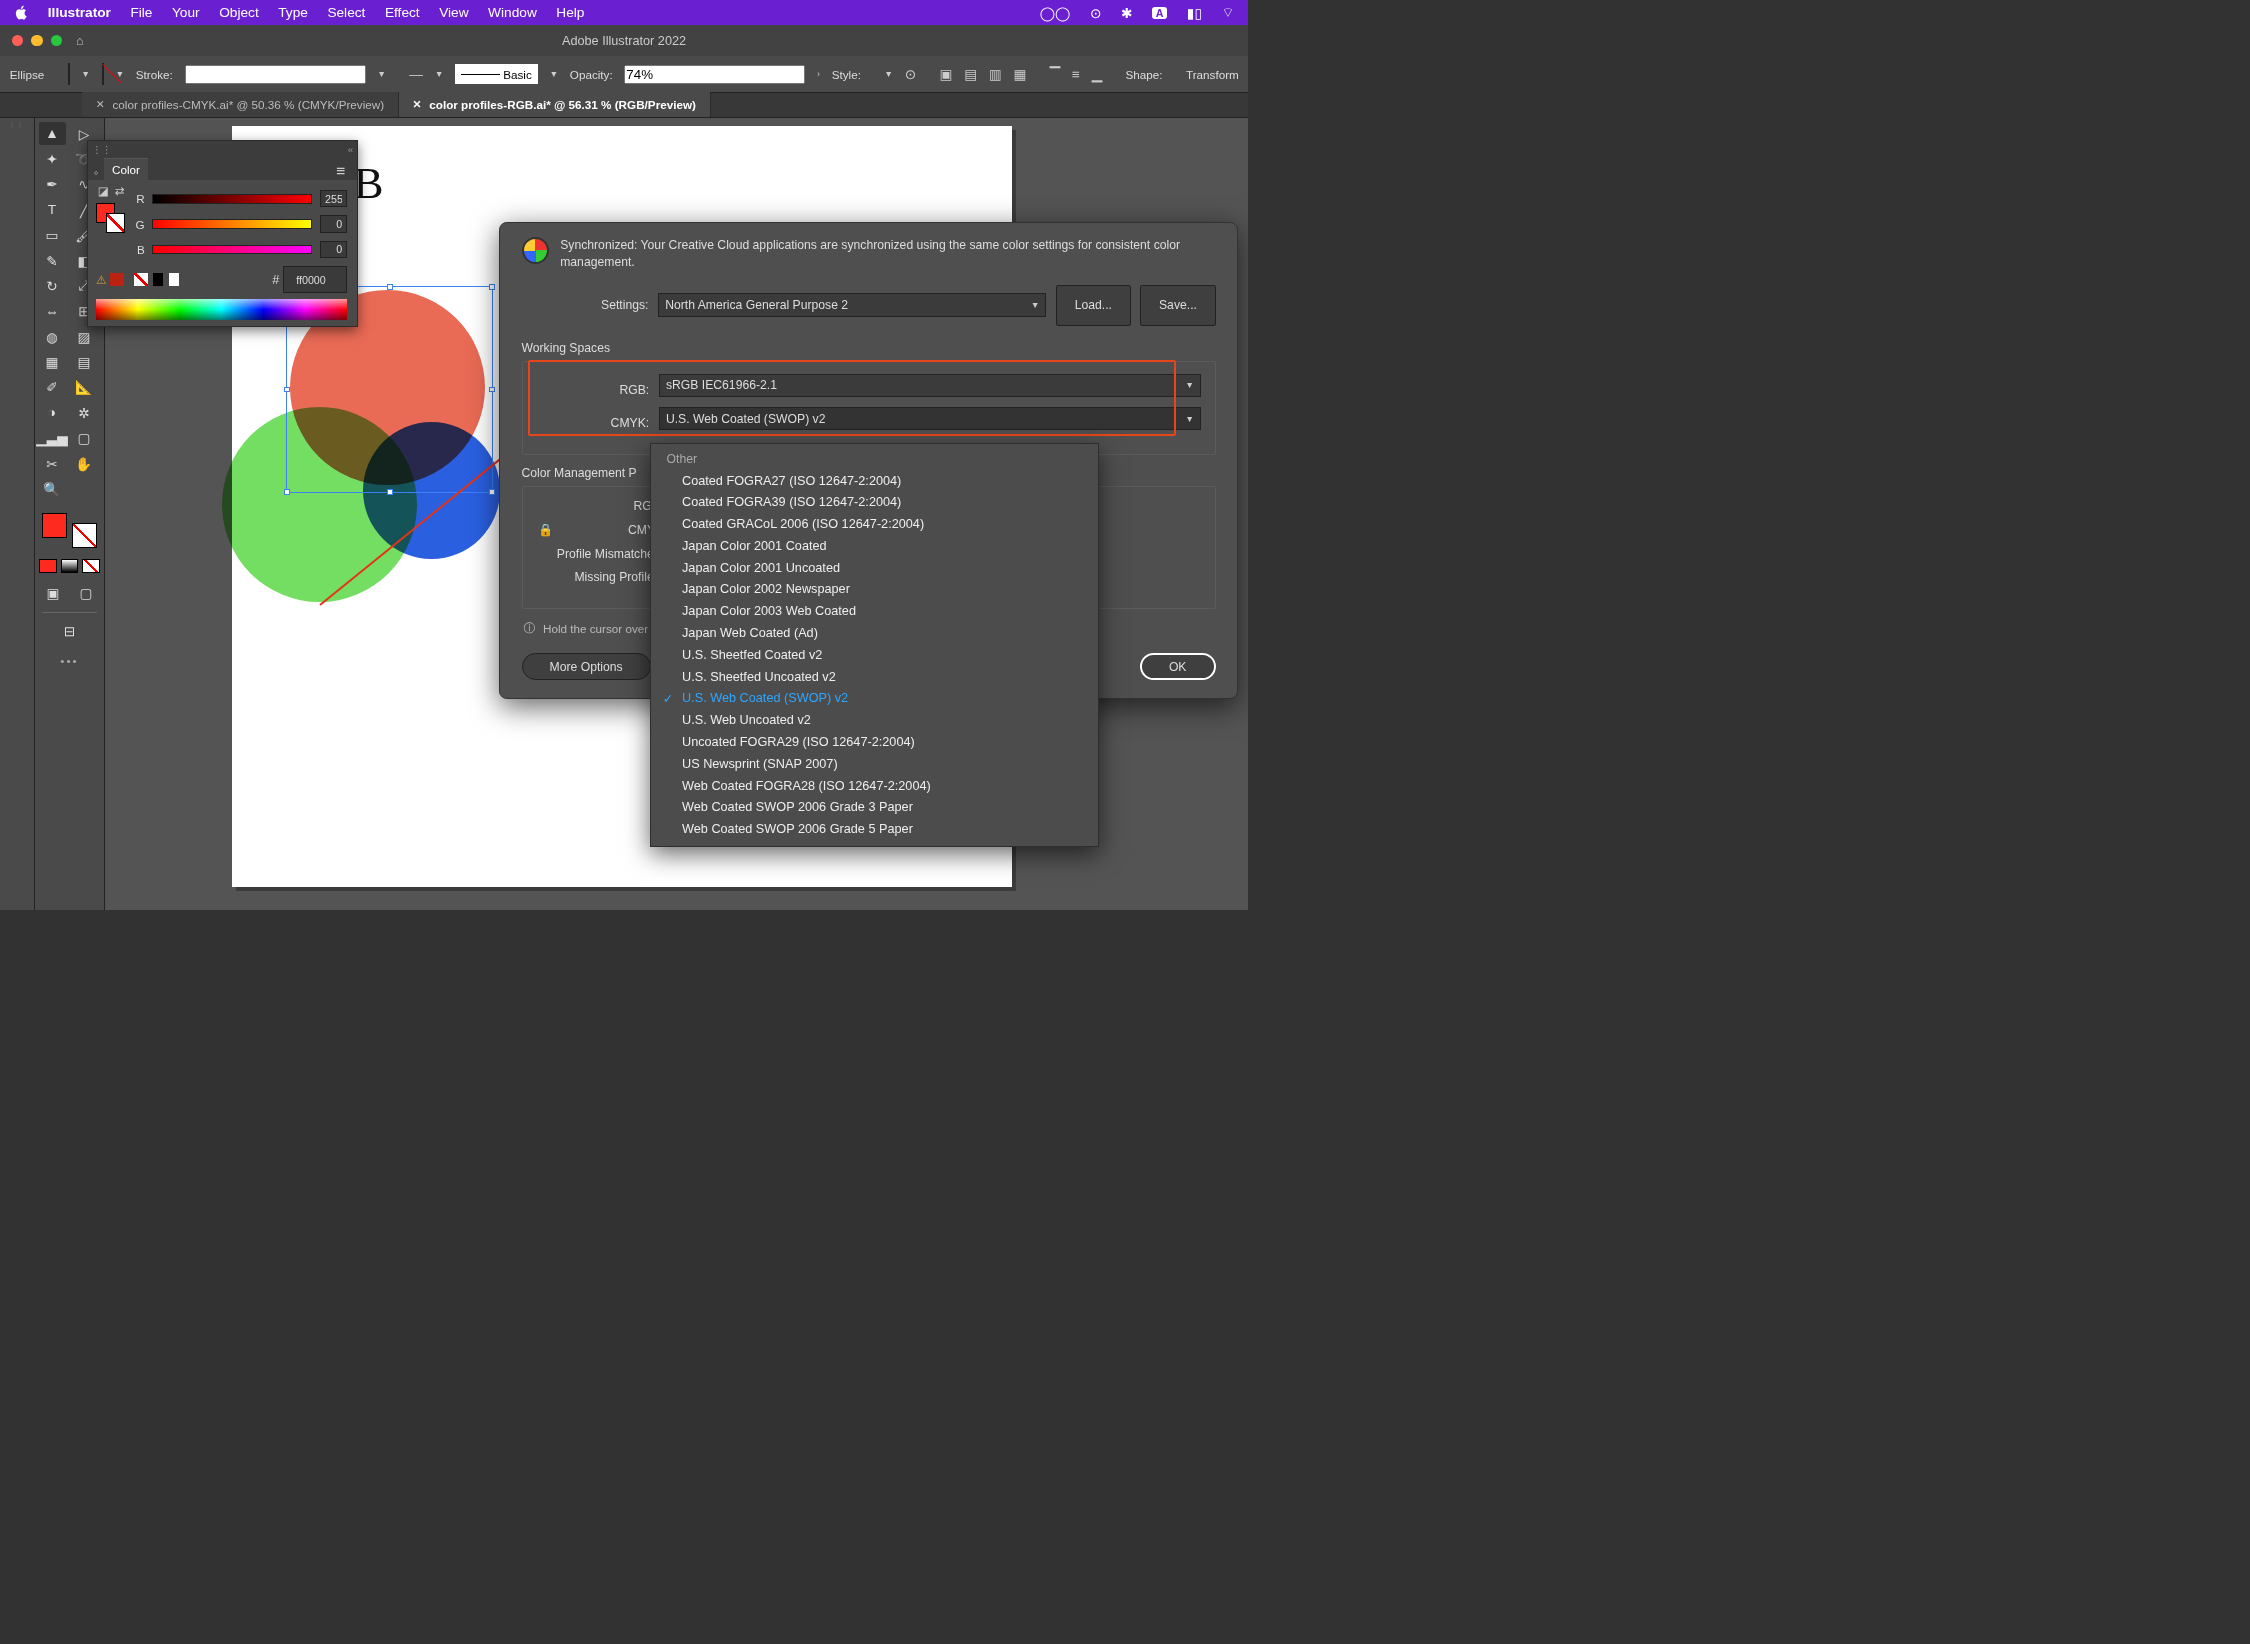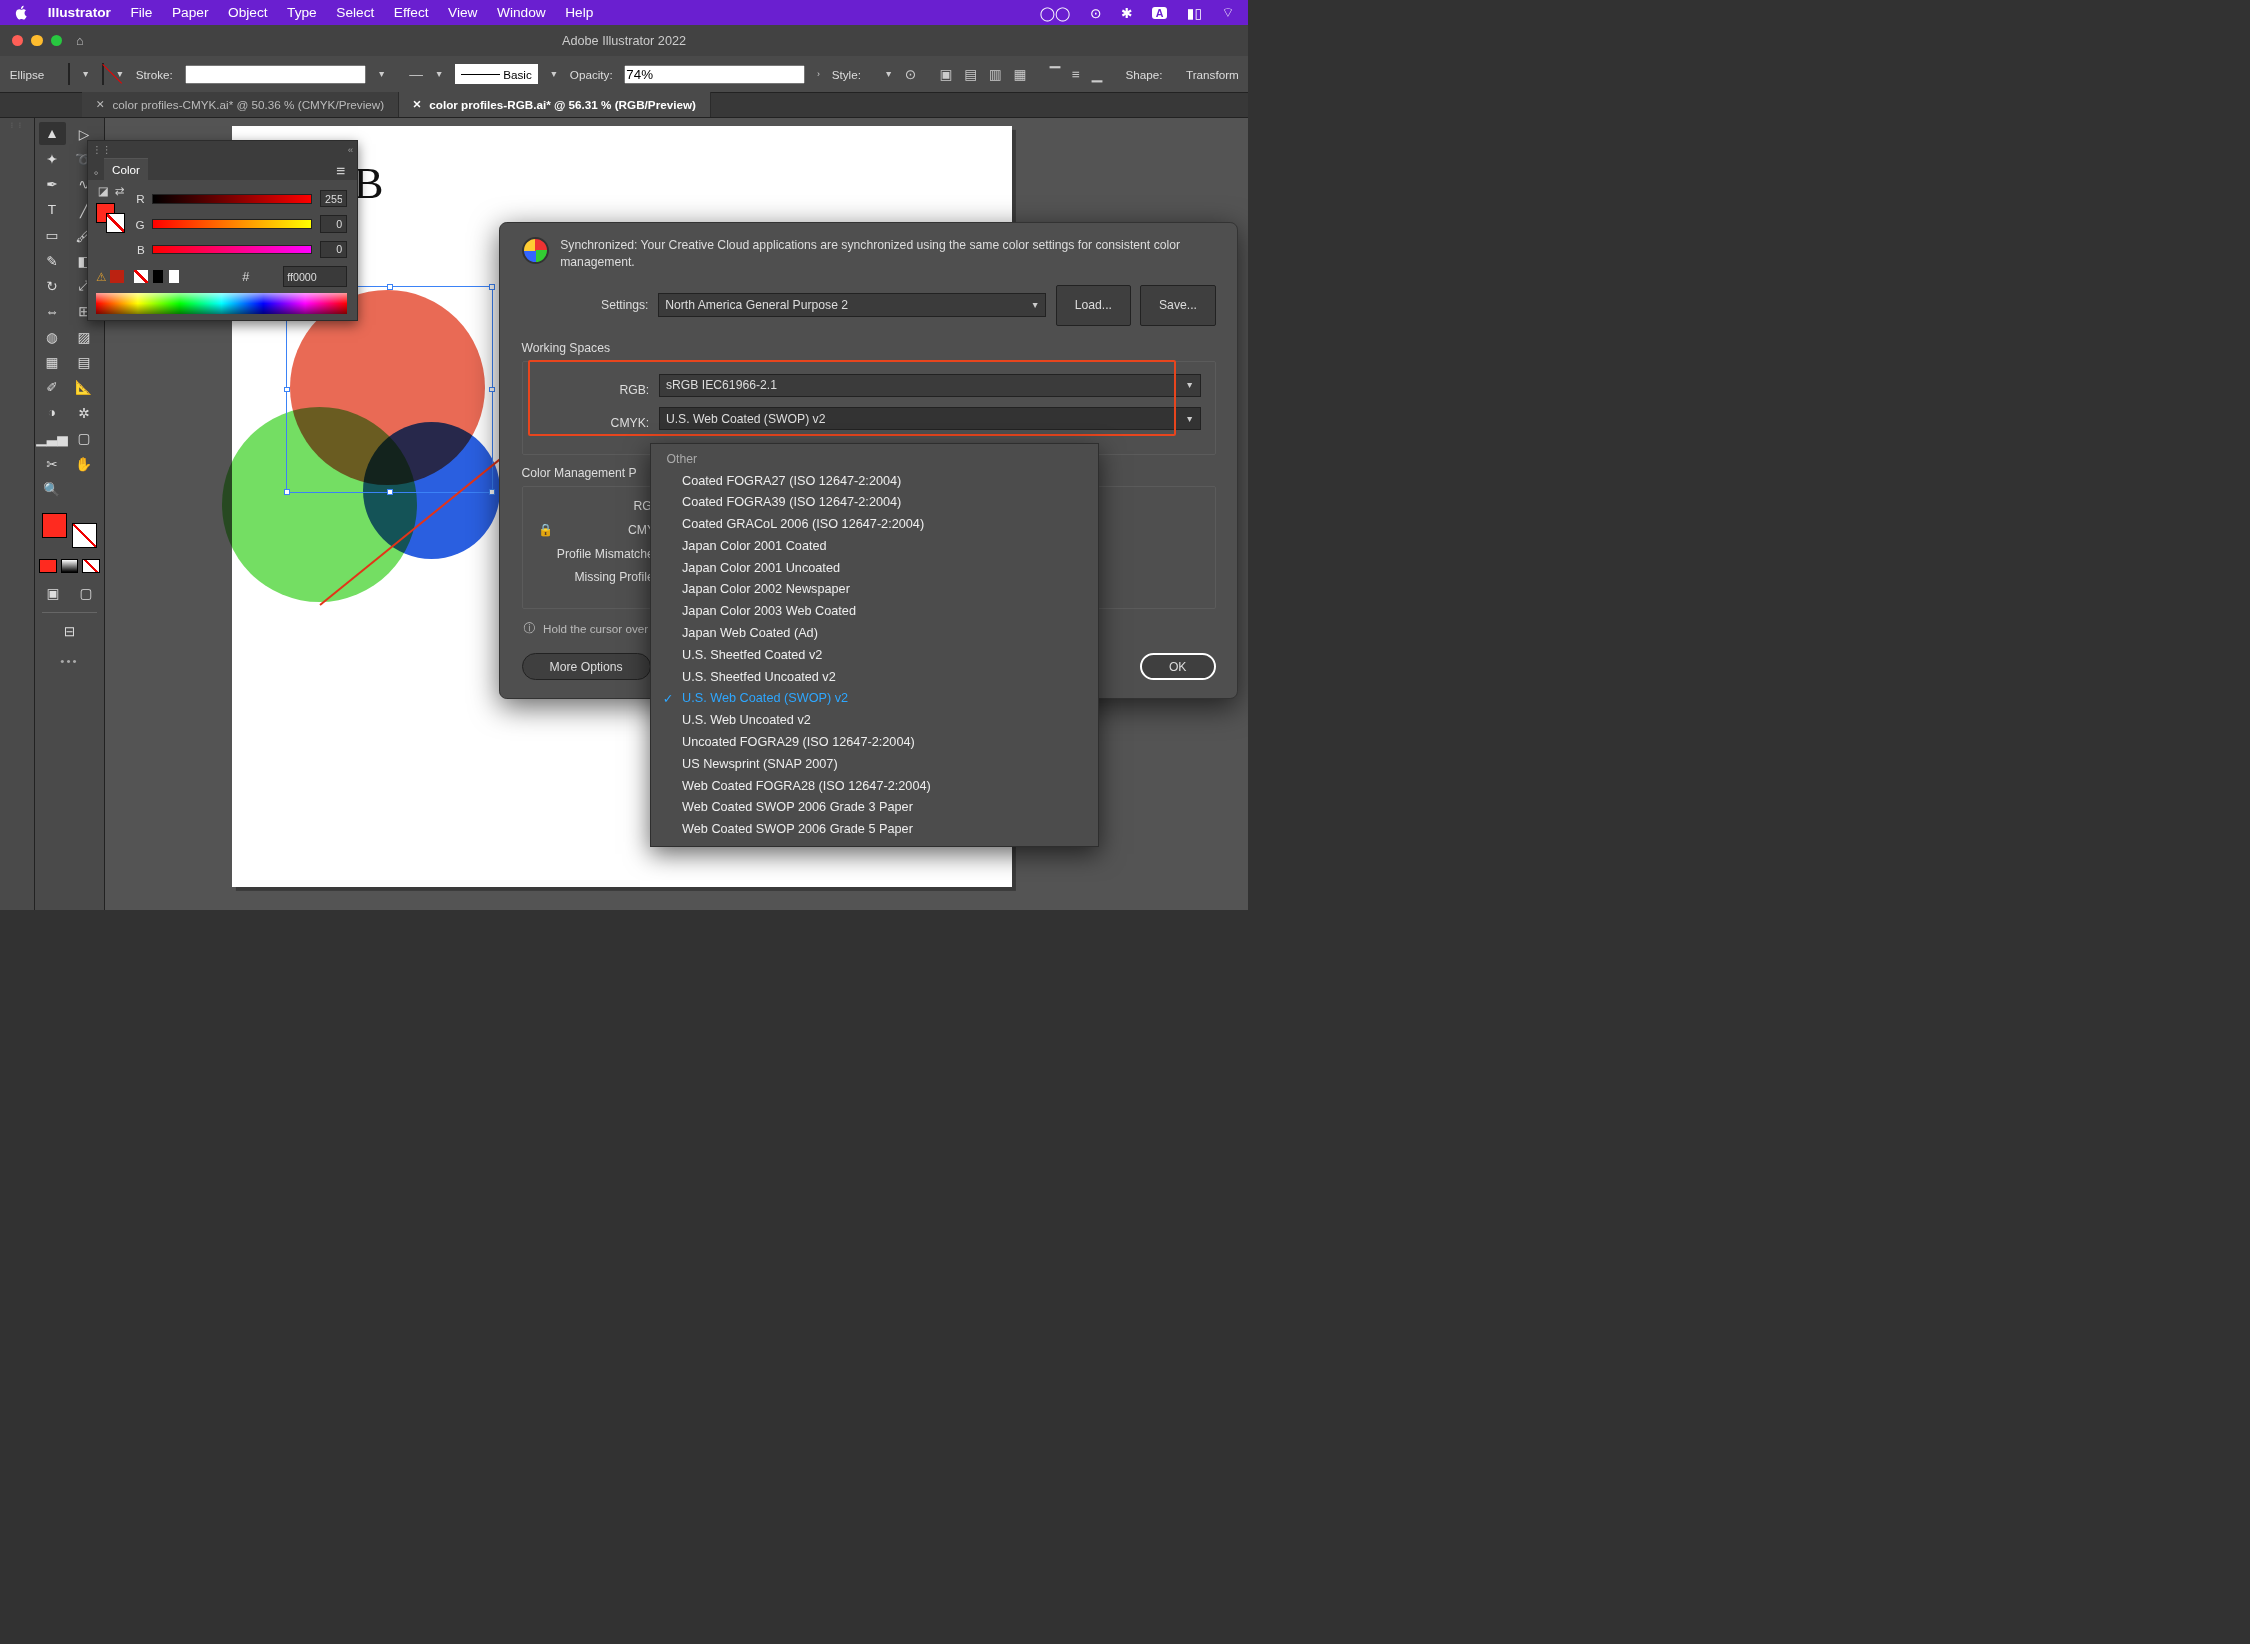--- a/index.html
+++ b/index.html
@@ -90,21 +90,21 @@
 .cp-swatches .a { width:19.5px; height:19.5px; background:#ff2a1f; border:1px solid #000; position:absolute; left:0; top:0; }
 .cp-swatches .b { width:19.5px; height:19.5px; background:#fff; border:1px solid #000; position:absolute; left:9.8px; top:9.8px; }
 .cp-swatches .b::after { content:""; position:absolute; inset:0; background:linear-gradient(45deg,transparent 44%,#e00 44%,#e00 56%,transparent 56%); }
 .cp-left-icons { position:absolute; left:7.8px; top:39px; display:flex; gap:5.9px; color:#ccc; font-size:11.7px; }
 .cp-hex-row { display:flex; align-items:center; gap:5.9px; margin-top:5.9px; }
 .cp-none { width:13.7px; height:13.7px; background:#fff; position:relative; }
 .cp-none::after { content:""; position:absolute; inset:0; background:linear-gradient(45deg,transparent 42%,#e00 42%,#e00 58%,transparent 58%); }
 .cp-black { width:9.8px; height:13.7px; background:#000; }
 .cp-white { width:9.8px; height:13.7px; background:#fff; }
 .cp-hex { margin-left:auto; display:flex; align-items:center; gap:3.9px; }
-.cp-hex input { width:64px; height:21px; background:#3a3a3a; border:1px solid #222; color:#ddd; font-size:10.7px; padding:1px 3px;margin-left:30px; }
+.cp-hex input { width:64px; height:27px; background:#3a3a3a; border:1px solid #222; color:#ddd; font-size:10.7px; padding:1px 12px; }
 .spectrum { height:21.5px; margin-top:5.9px; background: linear-gradient(to right, #f00,#ff0,#0f0,#0ff,#00f,#f0f,#f00); position:relative; }
 .spectrum::before { content:""; position:absolute; inset:0; background: linear-gradient(to bottom, rgba(255,255,255,.6), transparent 50%, rgba(0,0,0,.5)); }
 .warn-icon { color:#e0a030; font-size:11.7px; margin-right:3.9px; display:flex; align-items:center; gap:3.9px;}
 .warn-sample { width:13.7px; height:13.7px; background:#b21; }
 
 
 .dialog { position:absolute; left:499px; top:222px; width:739px; background:#4f4f4f; border-radius:7.8px; box-shadow: 0 7.8px 29px rgba(0,0,0,.6); overflow:hidden; border:1px solid #333; }
 .dialog .d-title { height:31px; background:#6a6a6a; display:flex; align-items:center; justify-content:center; color:#eee; font-size:12.7px; font-weight:600; border-top-left-radius:7.8px; border-top-right-radius:7.8px; }
 .dialog .d-body { padding: 13.7px 21.5px 17.6px 21.5px; font-size:12.2px; color:#ddd; }
 .sync-row { display:flex; gap:11.7px; align-items:flex-start; margin-bottom:13.7px; }
@@ -139,21 +139,21 @@
 </head>
 <body>
 
 <div class="menubar">
   <div class="left">
     <svg class="apple-logo" viewBox="0 0 16 16">
         <path d="M11.6 8.5c0-1.7 1.4-2.5 1.4-2.5-0.8-1.1-2-1.3-2.4-1.3-1 0-1.6.6-2.4.6-.8 0-1.5-.6-2.5-.6-1.3 0-2.5.8-3.1 2-1.3 2.3-.3 5.6.9 7.4.6.9 1.4 1.9 2.3 1.9.9 0 1.3-.6 2.4-.6 1.1 0 1.4.6 2.4.6 1 0 1.6-.9 2.2-1.8.7-1 1-2 1-2s-1.9-.7-2.2-2.7zM9.8 3.2c.5-.6.9-1.5.8-2.3-.8 0-1.7.5-2.2 1.1-.5.6-.9 1.4-.8 2.3.9 0 1.7-.5 2.2-1.1z"></path>
       </svg>
     <span class="appname">Illustrator</span>
     <span>File</span>
-    <span>Paper</span>
+    <span>Your</span>
     <span>Object</span>
     <span>Type</span>
     <span>Select</span>
     <span>Effect</span>
     <span>View</span>
     <span>Window</span>
     <span>Help</span>
   </div>
   <div class="right">
     <span>◯◯</span>

